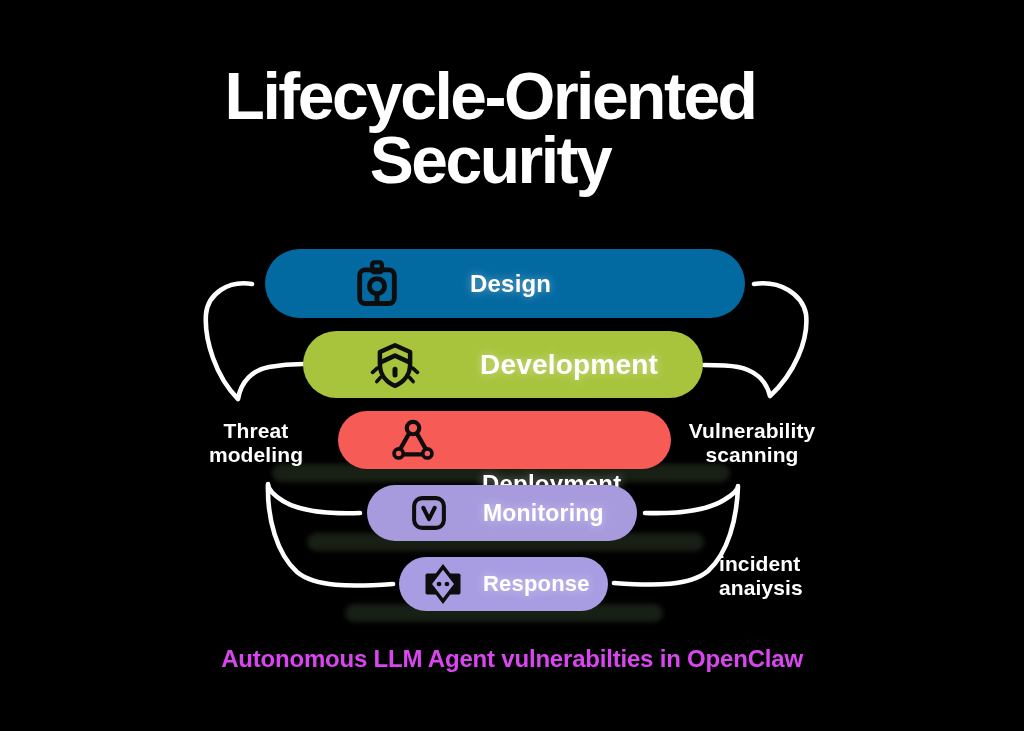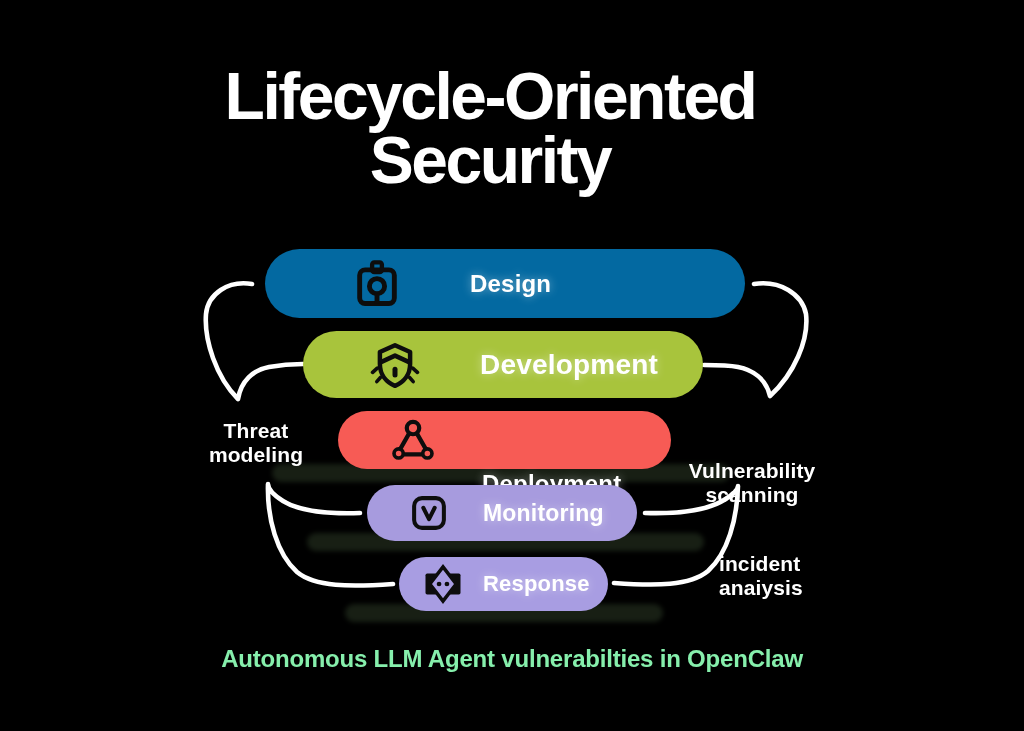--- a/index.html
+++ b/index.html
@@ -11,21 +11,21 @@
   .shadow-bar{position:absolute;height:18px;border-radius:9px;opacity:0.55;filter:blur(2.5px);}
   .pill{position:absolute;border-radius:999px;}
   .pill-icon{position:absolute;top:50%;transform:translateY(-50%);}
   .pill-label{position:absolute;top:50%;transform:translateY(-50%);font-weight:700;color:#fff;
     letter-spacing:0.2px;text-shadow:0 0 10px rgba(255,255,255,0.45);white-space:nowrap;}
   .conn-svg{position:absolute;left:0;top:0;width:1024px;height:731px;pointer-events:none;}
   .conn{fill:none;stroke:#fff;stroke-width:4.6;stroke-linecap:round;stroke-linejoin:round;}
   .annot{position:absolute;font-weight:700;font-size:21px;line-height:1.13;letter-spacing:0.1px;}
   .annot.center{text-align:center;}
   .caption{left:0;top:645px;width:1024px;text-align:center;font-weight:700;font-size:24px;
-    letter-spacing:-0.2px;color:#86efac;}
+    letter-spacing:-0.2px;color:#d946ef;}
   .ic{display:block;}
 </style>
 </head>
 <body>
 
 <div class="stage-wrap">
 
   <div class="abs title">
     <div>Lifecycle-Oriented</div>
     <div>Security</div>
@@ -101,21 +101,21 @@
       </svg>
     </span>
     <span class="pill-label" style="left:84px;font-size:22px;">Response</span>
   </div>
 
   <div class="annot center" style="left:188px;top:419px;width:136px;">
     <div>Threat</div>
     <div>modeling</div>
   </div>
 
-  <div class="annot center" style="left:680px;top:419px;width:144px;margin-top:40px;">
+  <div class="annot center" style="left:680px;top:419px;width:144px;">
     <div>Vulnerability</div>
     <div>scanning</div>
   </div>
 
   <div class="annot" style="left:719px;top:552px;width:130px;">
     <div>incident</div>
     <div>anaiysis</div>
   </div>
 
   <div class="abs caption">Autonomous LLM Agent vulnerabilties in OpenClaw</div>

